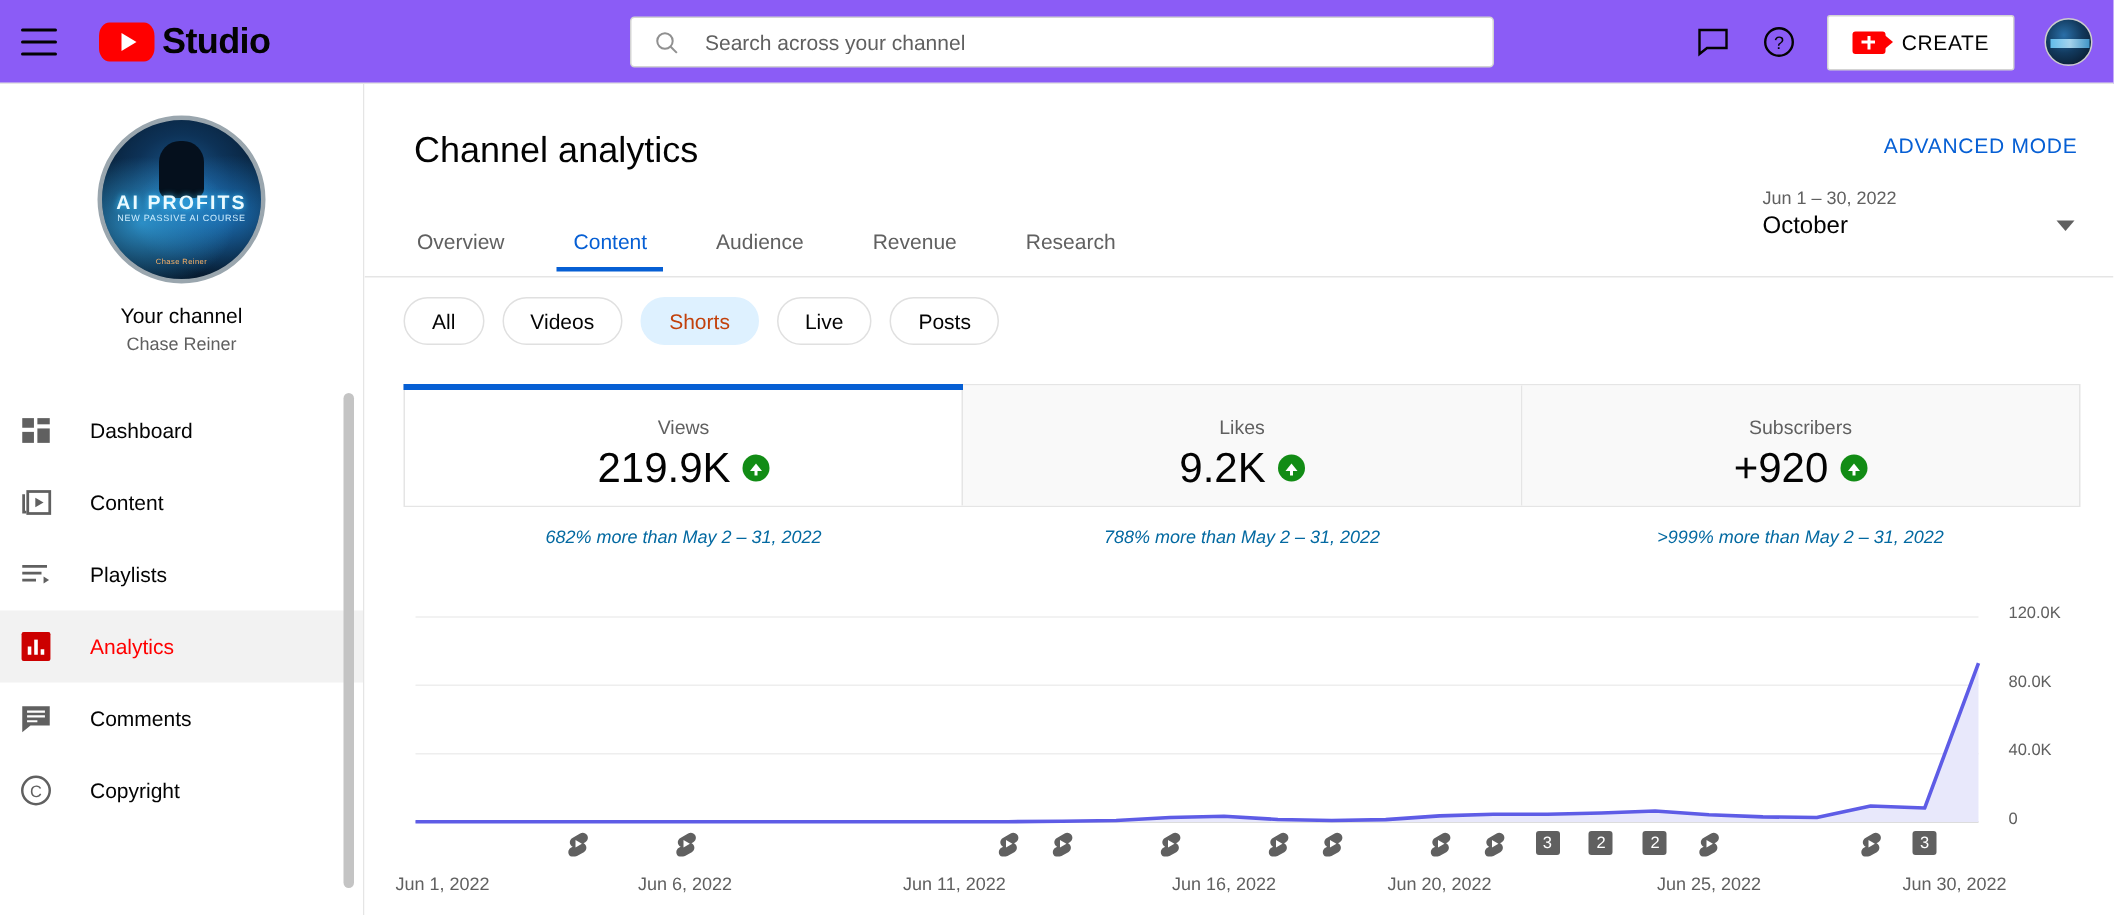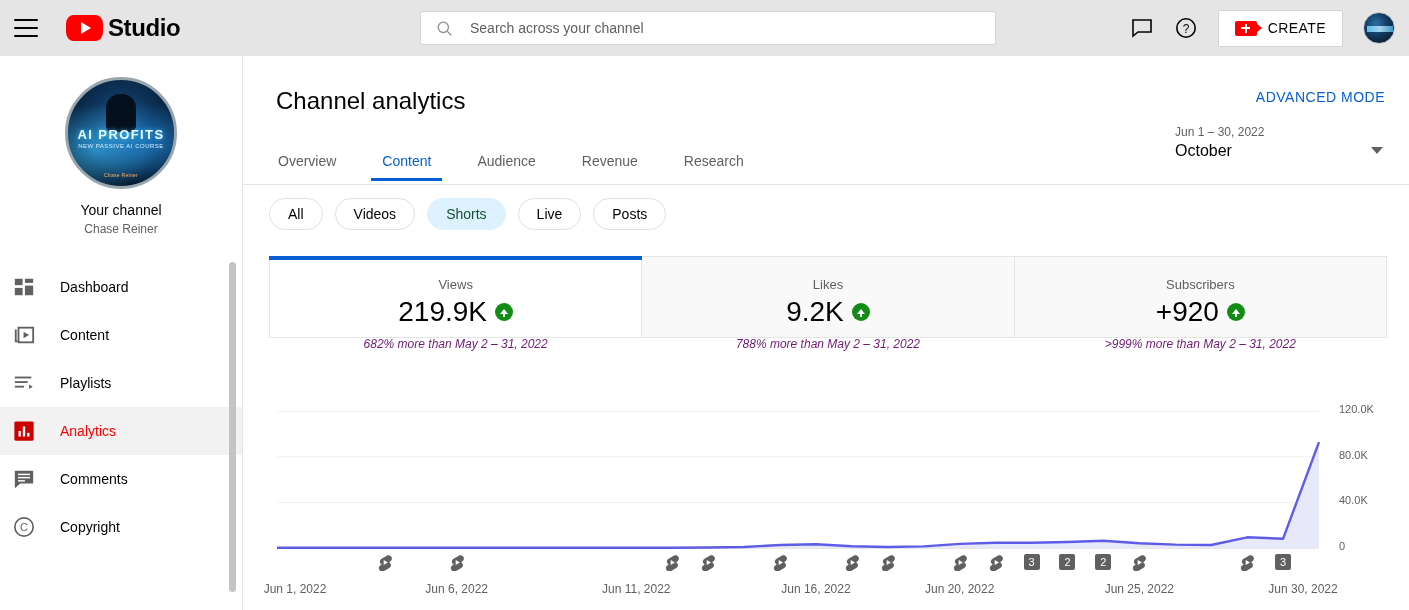--- a/index.html
+++ b/index.html
@@ -9,21 +9,21 @@
     overflow: hidden;
     background: #ffffff;
     font-family: "Liberation Sans", sans-serif;
     color: #030303;
   }
 
   
   .topbar {
     position: absolute; top: 0; left: 0;
     width: 1409px; height: 56px;
-    background: #e5e5e5;
+    background: #8b5cf6;
     border-bottom: 1px solid #e5e5e5;
     display: flex; align-items: center;
   }
   .hamburger {
     width: 24px; height: 18px;
     margin-left: 14px;
     display: flex; flex-direction: column; justify-content: space-between;
     cursor: pointer;
   }
   .hamburger span { display: block; height: 2px; background: #030303; border-radius: 1px; }
@@ -241,21 +241,21 @@
   }
   .chip {
     height: 32px; padding: 0 18px;
     border: 1px solid #e0e0e0;
     border-radius: 16px;
     display: flex; align-items: center;
     font-size: 14px; color: #030303;
     background: #fff; cursor: pointer;
   }
   .chip.selected {
-    background: #def1ff; border-color: #def1ff; color: #14532d;
+    background: #def1ff; border-color: #def1ff; color: #c2410c;
   }
 
   
   .cards {
     position: absolute; left: 26px; top: 200px;
     width: 1118px; height: 82px;
     display: flex;
     border: 1px solid #e5e5e5;
   }
   .card {
@@ -286,22 +286,22 @@
     border-left: 4px solid transparent;
     border-right: 4px solid transparent;
     border-bottom: 5px solid #fff;
     position: relative; top: -1px;
   }
   .up-arrow .s {
     position: absolute; width: 2px; height: 5px; background: #fff;
     margin-top: 5px;
   }
   .card-delta {
-    font-size: 12px; font-style: italic; color: #701a75;
-    margin-top: 9px;
+    font-size: 12px; font-style: italic; color: #0369a1;
+    margin-top: 23px;
   }
 
   
   .chart-area {
     position: absolute; left: 26px; top: 332px;
     width: 1118px; height: 222px;
   }
   .chart-svg { display: block; }
   .ylabels {
     position: absolute; left: 1062px; top: 0;

